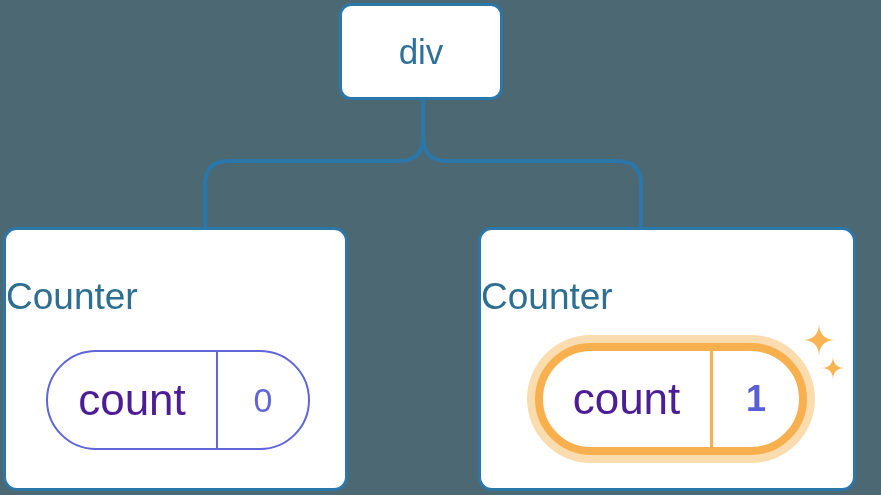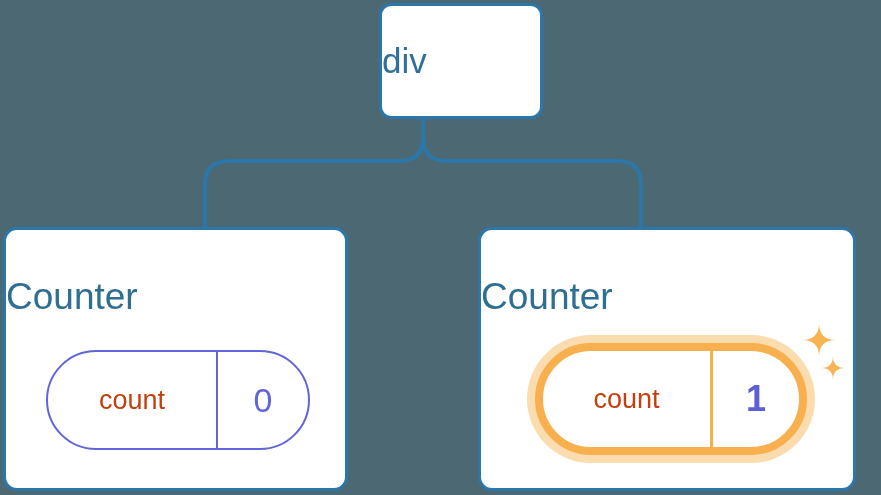--- a/index.html
+++ b/index.html
@@ -20,30 +20,30 @@
     width: 881px; height: 495px;
   }
   .connectors path {
     stroke: #2b77a9;
     stroke-width: 4;
     fill: none;
   }
   .root-node {
     position: absolute;
     left: 339px; top: 3px;
-    width: 164px; height: 116px;
+    width: 164px; height: 97px;
     box-sizing: border-box;
     background: #ffffff;
     border: 3px solid #2b77a9;
     border-radius: 12px;
     display: flex;
     align-items: center;
+    justify-content: center;
     font-size: 35px;
     color: #2f719b;
-    margin-left: 40px;
   }
   .card {
     position: absolute;
     top: 227px;
     height: 264px;
     box-sizing: border-box;
     background: #ffffff;
     border: 3px solid #2b77a9;
     border-radius: 14px;
   }
@@ -75,22 +75,22 @@
     width: 272px; height: 112px;
     border: 8px solid #f8b04e;
     border-radius: 56px;
     box-shadow: 0 0 0 8px #fbdcae;
   }
   .pill-label {
     flex: 1;
     display: flex;
     align-items: center;
     justify-content: center;
-    font-size: 27px;
-    color: #c2410c;
+    font-size: 44px;
+    color: #4c1d95;
   }
   .pill-value {
     width: 90px;
     display: flex;
     align-items: center;
     justify-content: center;
     font-size: 34px;
     color: #6065da;
   }
   .pill-normal .pill-value { border-left: 2px solid #6065da; }

